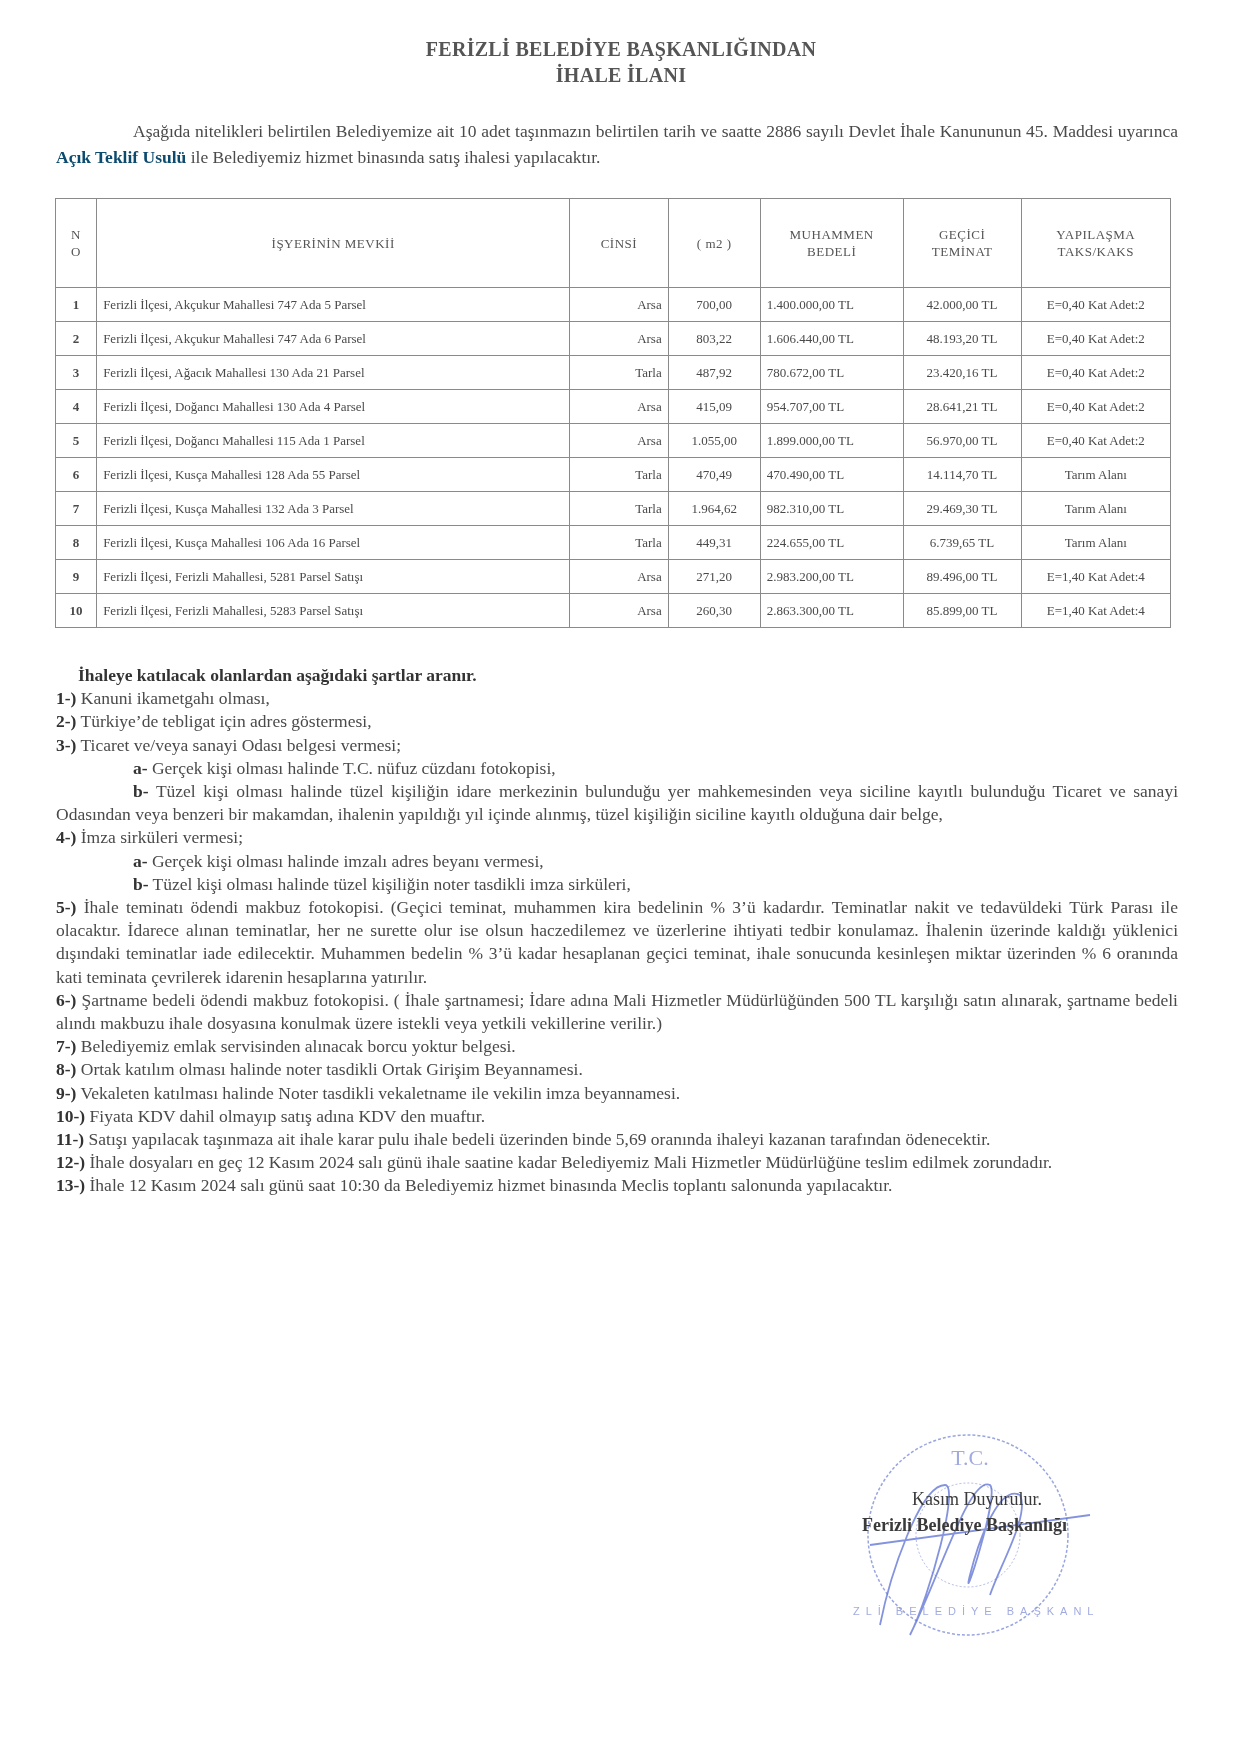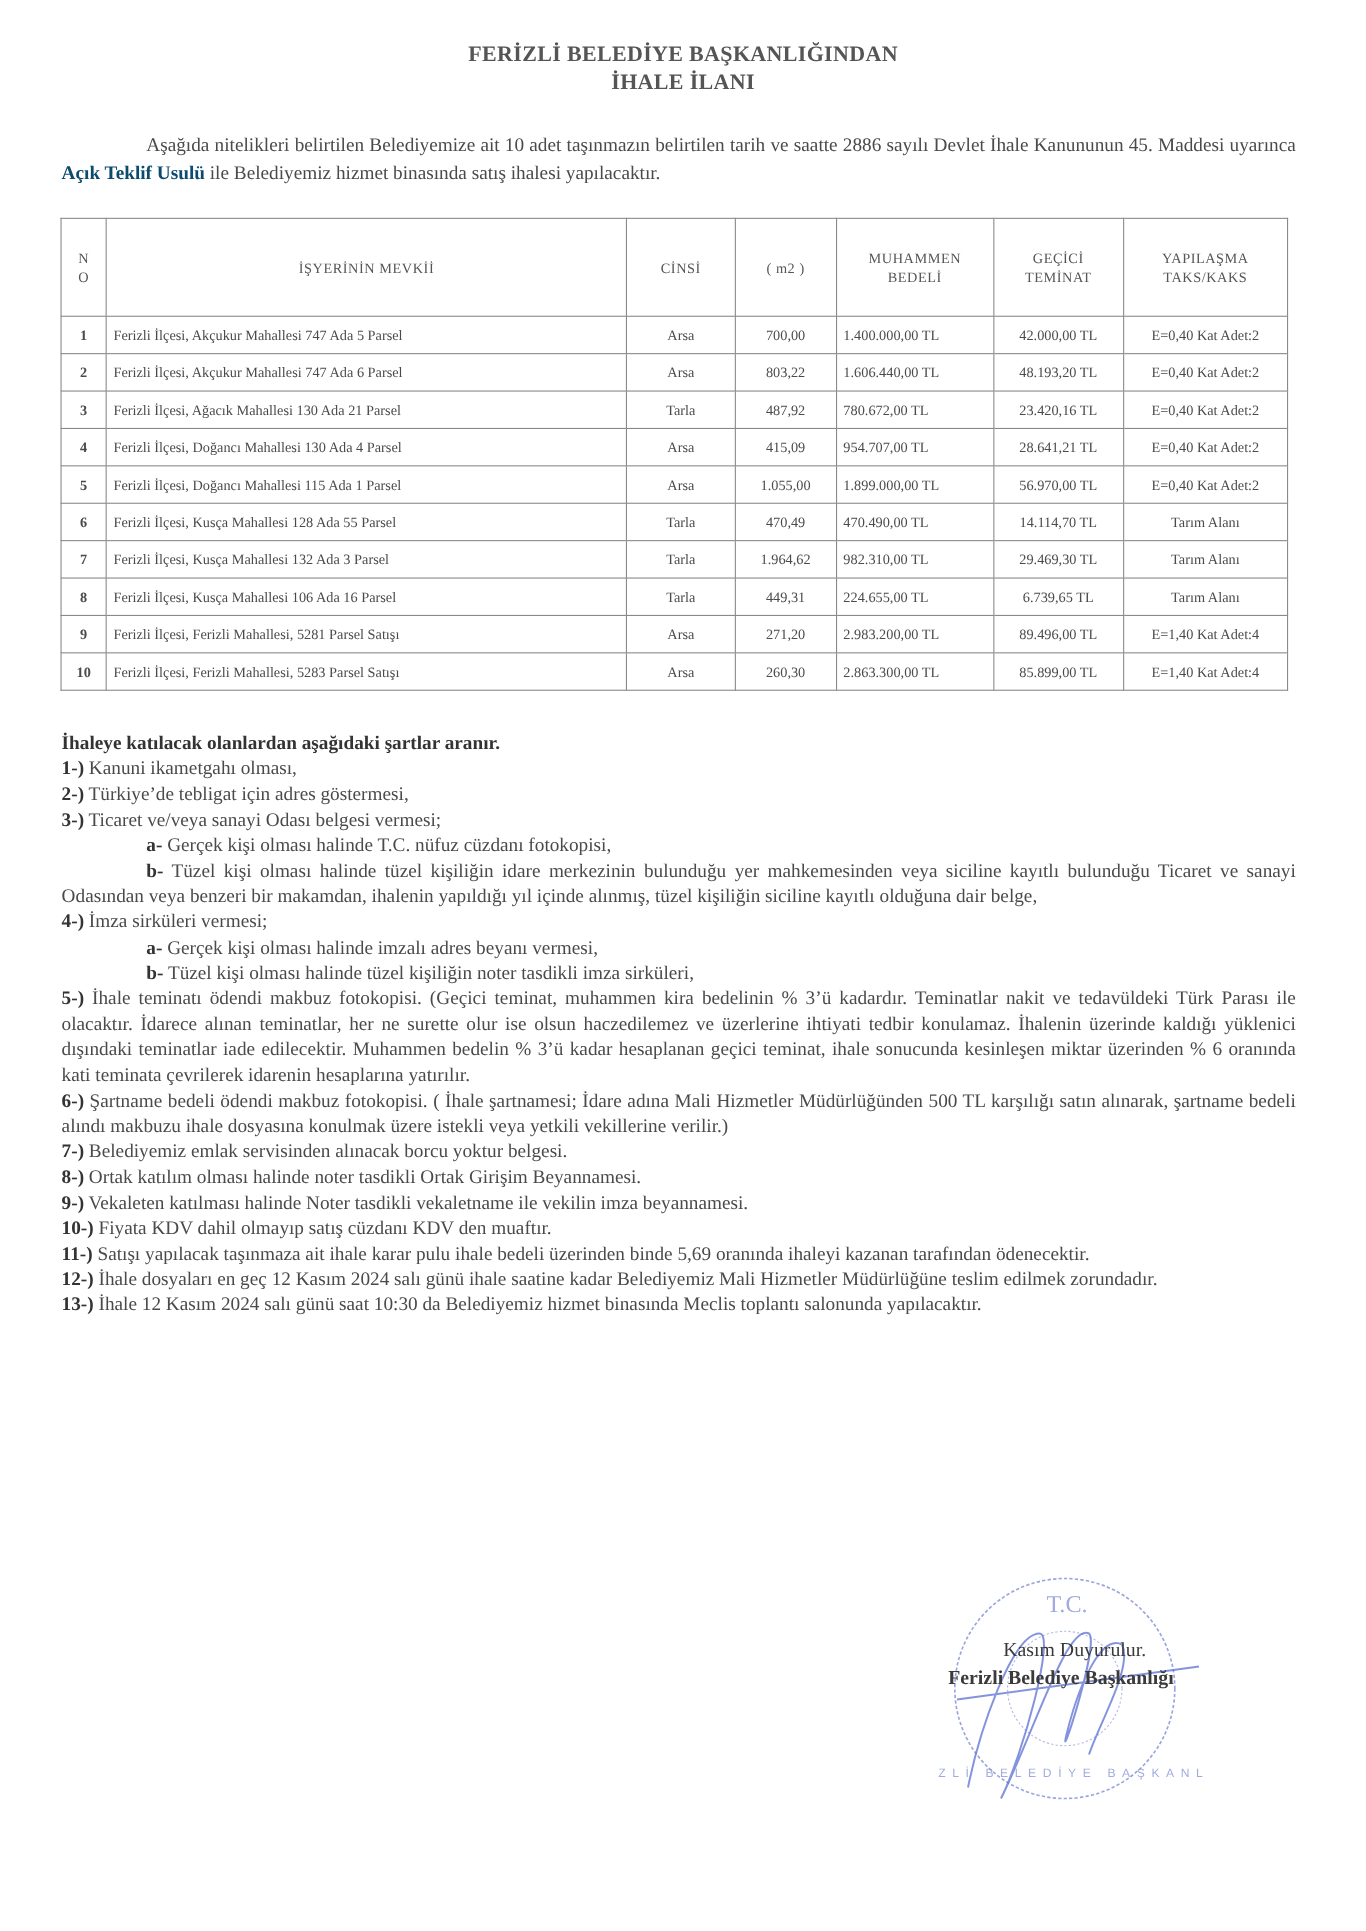--- a/index.html
+++ b/index.html
@@ -30,31 +30,31 @@
   table.grid th, table.grid td {
     border: 1.5px solid #8a8a8a; padding: 0 6px; color: #4a4a4a;
   }
   table.grid th {
     height: 88px; font-weight: normal; font-size: 13px; letter-spacing: 0.5px;
     text-align: center; line-height: 17px; color: #555;
   }
   table.grid td { height: 33px; font-size: 13px; }
   td.c-no { text-align: center; font-weight: bold; font-size: 13px; }
   td.c-loc { font-size: 17.5px; text-align: left; padding-left: 10px; }
-  td.c-cins { text-align: center; }
+  td.c-cins { text-align: right; }
   td.c-m2 { text-align: center; }
   td.c-bed { text-align: left; padding-right: 8px; }
   td.c-tem { text-align: center; padding-right: 8px; }
   td.c-yap { text-align: center; font-size: 13.5px; }
 
   .conditions {
     position: absolute; left: 56px; width: 1122px; top: 664px;
     font-size: 17.5px; line-height: 23.2px; color: #4a4a4a; text-align: justify;
   }
-  .conditions .head { font-weight: bold; color: #333; }
+  .conditions .head { font-weight: bold; color: #333; margin-left: 22px; }
   .conditions .item b { color: #333; }
   .conditions .sub { padding-left: 77px; }
   .conditions .subcont { text-indent: 77px; }
   .conditions p { margin: 0; }
 
   .sign {
     position: absolute; left: 862px; top: 1486px; width: 300px;
     font-size: 18px; color: #3a3a3a; line-height: 26px;
   }
   .sign .l1 { padding-left: 50px; }
@@ -200,21 +200,21 @@
         <p class="item sub"><b>a-</b><span> Gerçek kişi olması halinde T.C. nüfuz cüzdanı fotokopisi,</span></p>
         <p class="item subcont"><b>b-</b><span> Tüzel kişi olması halinde tüzel kişiliğin idare merkezinin bulunduğu yer mahkemesinden veya siciline kayıtlı bulunduğu Ticaret ve sanayi Odasından veya benzeri bir makamdan, ihalenin yapıldığı yıl içinde alınmış, tüzel kişiliğin siciline kayıtlı olduğuna dair belge,</span></p>
         <p class="item"><b>4-)</b><span> İmza sirküleri vermesi;</span></p>
         <p class="item sub"><b>a-</b><span> Gerçek kişi olması halinde imzalı adres beyanı vermesi,</span></p>
         <p class="item sub"><b>b-</b><span> Tüzel kişi olması halinde tüzel kişiliğin noter tasdikli imza sirküleri,</span></p>
         <p class="item"><b>5-)</b><span> İhale teminatı ödendi makbuz fotokopisi. (Geçici teminat, muhammen kira bedelinin % 3’ü kadardır. Teminatlar nakit ve tedavüldeki Türk Parası ile olacaktır. İdarece alınan teminatlar, her ne surette olur ise olsun haczedilemez ve üzerlerine ihtiyati tedbir konulamaz. İhalenin üzerinde kaldığı yüklenici dışındaki teminatlar iade edilecektir. Muhammen bedelin % 3’ü kadar hesaplanan geçici teminat, ihale sonucunda kesinleşen miktar üzerinden % 6 oranında kati teminata çevrilerek idarenin hesaplarına yatırılır.</span></p>
         <p class="item"><b>6-)</b><span> Şartname bedeli ödendi makbuz fotokopisi. ( İhale şartnamesi; İdare adına Mali Hizmetler Müdürlüğünden 500 TL karşılığı satın alınarak, şartname bedeli alındı makbuzu ihale dosyasına konulmak üzere istekli veya yetkili vekillerine verilir.)</span></p>
         <p class="item"><b>7-)</b><span> Belediyemiz emlak servisinden alınacak borcu yoktur belgesi.</span></p>
         <p class="item"><b>8-)</b><span> Ortak katılım olması halinde noter tasdikli Ortak Girişim Beyannamesi.</span></p>
         <p class="item"><b>9-)</b><span> Vekaleten katılması halinde Noter tasdikli vekaletname ile vekilin imza beyannamesi.</span></p>
-        <p class="item"><b>10-)</b><span> Fiyata KDV dahil olmayıp satış cüzdanı KDV den muaftır.</span></p>
+        <p class="item"><b>10-)</b><span> Fiyata KDV dahil olmayıp satış adına KDV den muaftır.</span></p>
         <p class="item"><b>11-)</b><span> Satışı yapılacak taşınmaza ait ihale karar pulu ihale bedeli üzerinden binde 5,69 oranında ihaleyi kazanan tarafından ödenecektir.</span></p>
         <p class="item"><b>12-)</b><span> İhale dosyaları en geç 12 Kasım 2024 salı günü ihale saatine kadar Belediyemiz Mali Hizmetler Müdürlüğüne teslim edilmek zorundadır.</span></p>
         <p class="item"><b>13-)</b><span> İhale 12 Kasım 2024 salı günü saat 10:30 da Belediyemiz hizmet binasında Meclis toplantı salonunda yapılacaktır.</span></p>
       </div>
   </div>
 
   <svg class="seal" viewBox="0 0 250 240">
     <circle cx="118" cy="110" r="100" fill="none" stroke="#7f8fd8" stroke-width="1.5" stroke-dasharray="3 2" opacity="0.8"></circle>
     <circle cx="118" cy="110" r="52" fill="none" stroke="#8f9bdc" stroke-width="1" stroke-dasharray="2 2" opacity="0.7"></circle>
     <text x="120" y="40" font-size="22" fill="#8a97d8" text-anchor="middle" font-family="Liberation Serif, serif" opacity="0.8">T.C.</text>

